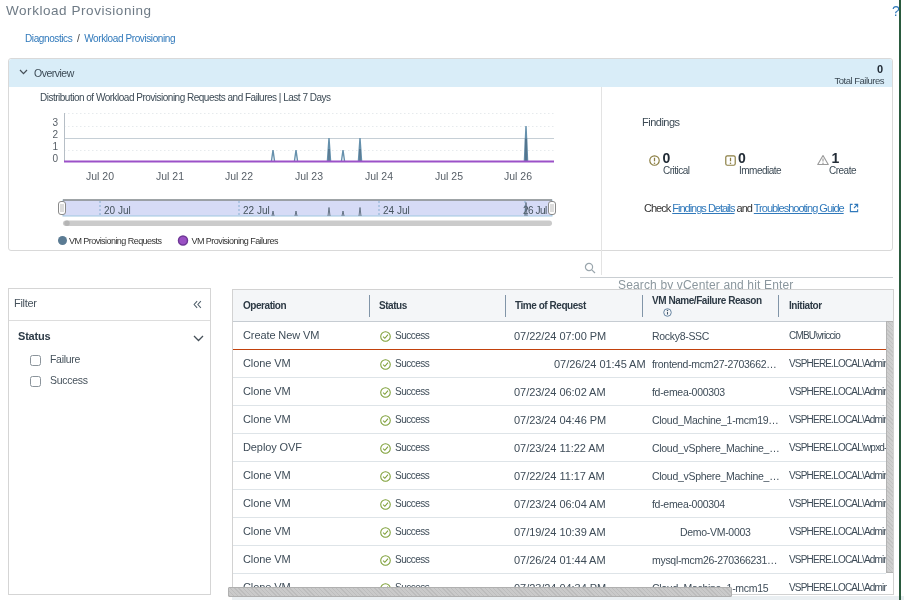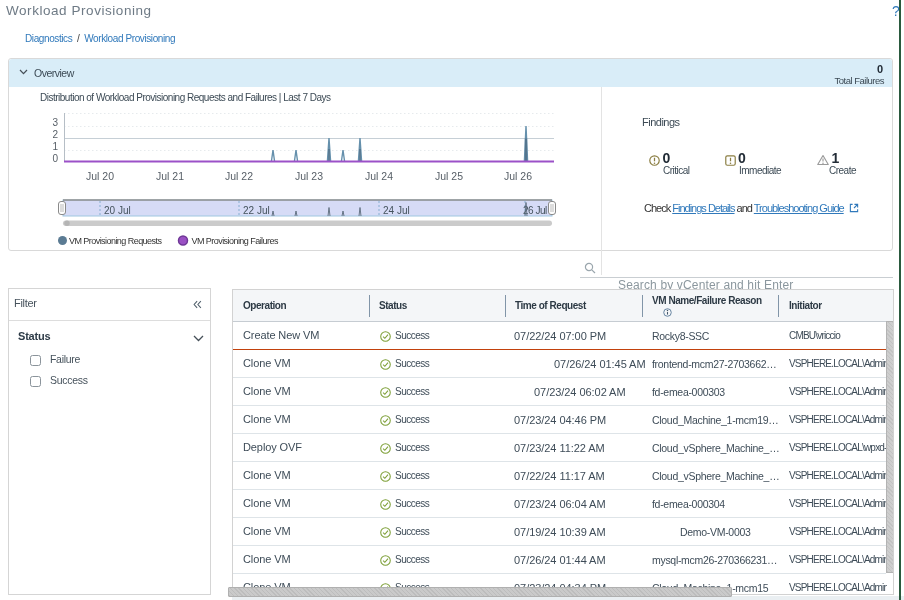--- a/index.html
+++ b/index.html
@@ -218,21 +218,21 @@
 <div class="cell" style="left:419px; top:7.5px; font-size:10.5px; letter-spacing:-0.3px;">frontend-mcm27-2703662…</div>
 <div class="cell" style="left:556px; top:7.5px; width:98px; overflow:hidden; font-size:10px; letter-spacing:-0.8px;">VSPHERE.LOCAL\Administrator</div>
 </div>
 <div class="abs" style="left:0; top:88px; width:653px; height:28px; border-bottom:1px solid #dee4e8;">
 <div class="cell" style="left:10px; top:7px; font-size:11px; letter-spacing:-0.1px;">Clone VM</div>
 <svg style="position:absolute; left:147px; top:8.5px;" width="11" height="11" viewBox="0 0 12 12">
           <circle cx="6" cy="6" r="5.2" fill="none" stroke="#7d9f37" stroke-width="1.15"></circle>
           <path d="M3.4 6.2 L5.3 8 L8.7 4" fill="none" stroke="#7d9f37" stroke-width="1.15"></path>
         </svg>
 <div class="cell" style="left:162px; top:8px; font-size:10px; letter-spacing:-0.5px;">Success</div>
-<div class="cell" style="left:281px; top:7.5px; font-size:11px; letter-spacing:-0.05px;margin-left:20px;">07/23/24 06:02 AM</div>
+<div class="cell" style="left:281px; top:7.5px; font-size:11px; letter-spacing:-0.05px;">07/23/24 06:02 AM</div>
 <div class="cell" style="left:419px; top:7.5px; font-size:10.5px; letter-spacing:-0.3px;">fd-emea-000303</div>
 <div class="cell" style="left:556px; top:7.5px; width:98px; overflow:hidden; font-size:10px; letter-spacing:-0.8px;">VSPHERE.LOCAL\Administrator</div>
 </div>
 <div class="abs" style="left:0; top:116px; width:653px; height:28px; border-bottom:1px solid #dee4e8;">
 <div class="cell" style="left:10px; top:7px; font-size:11px; letter-spacing:-0.1px;">Clone VM</div>
 <svg style="position:absolute; left:147px; top:8.5px;" width="11" height="11" viewBox="0 0 12 12">
           <circle cx="6" cy="6" r="5.2" fill="none" stroke="#7d9f37" stroke-width="1.15"></circle>
           <path d="M3.4 6.2 L5.3 8 L8.7 4" fill="none" stroke="#7d9f37" stroke-width="1.15"></path>
         </svg>
 <div class="cell" style="left:162px; top:8px; font-size:10px; letter-spacing:-0.5px;">Success</div>

